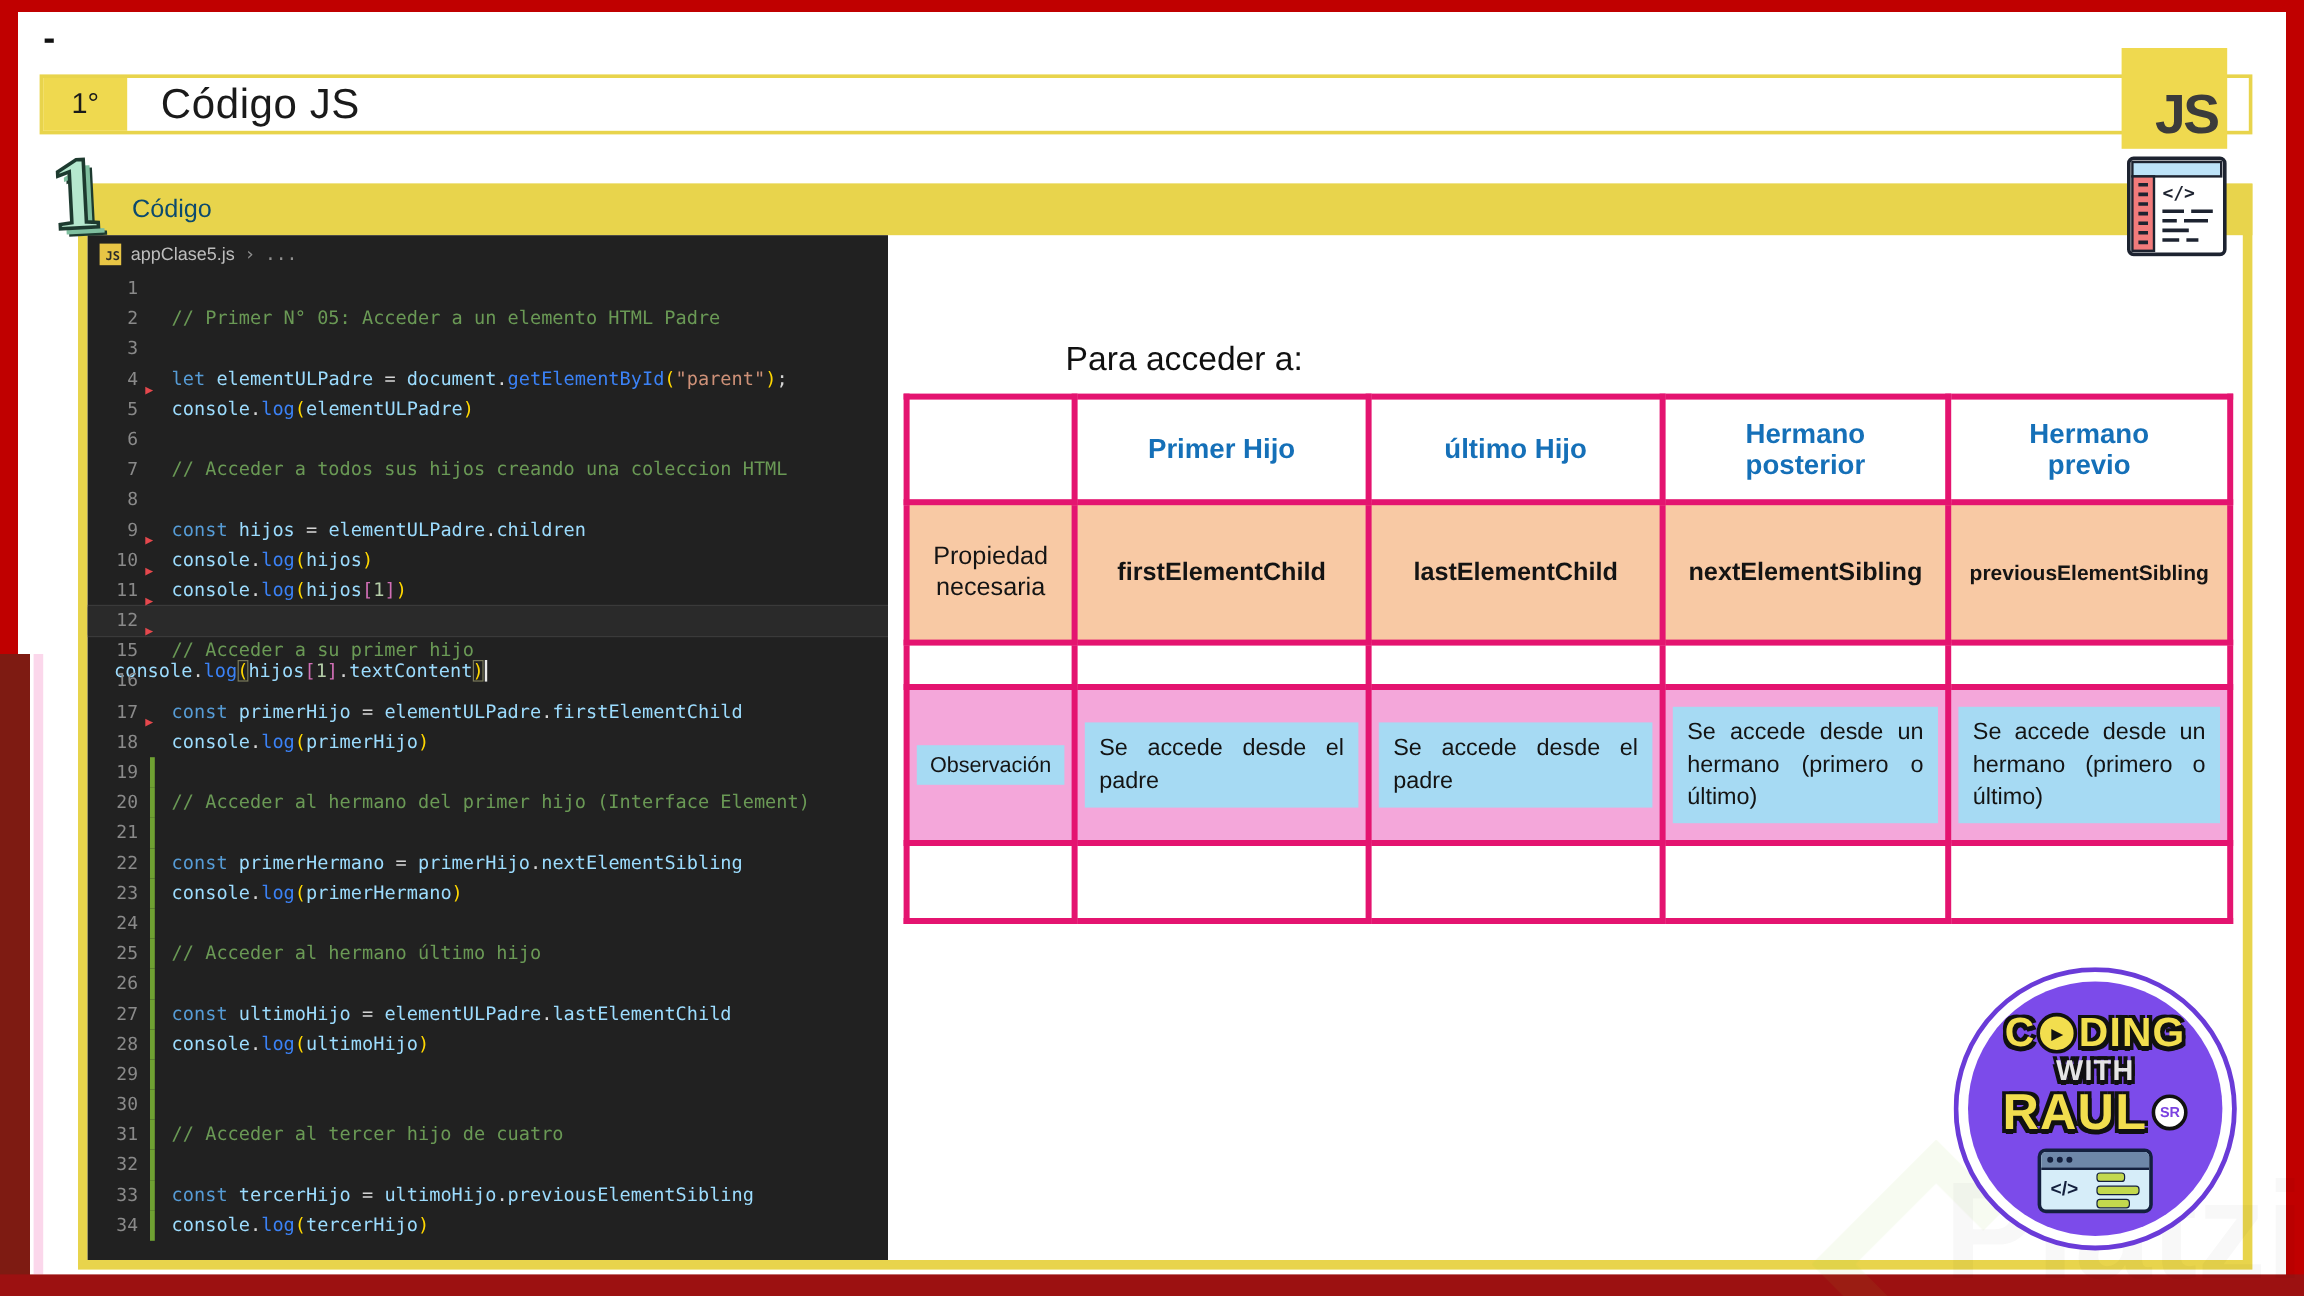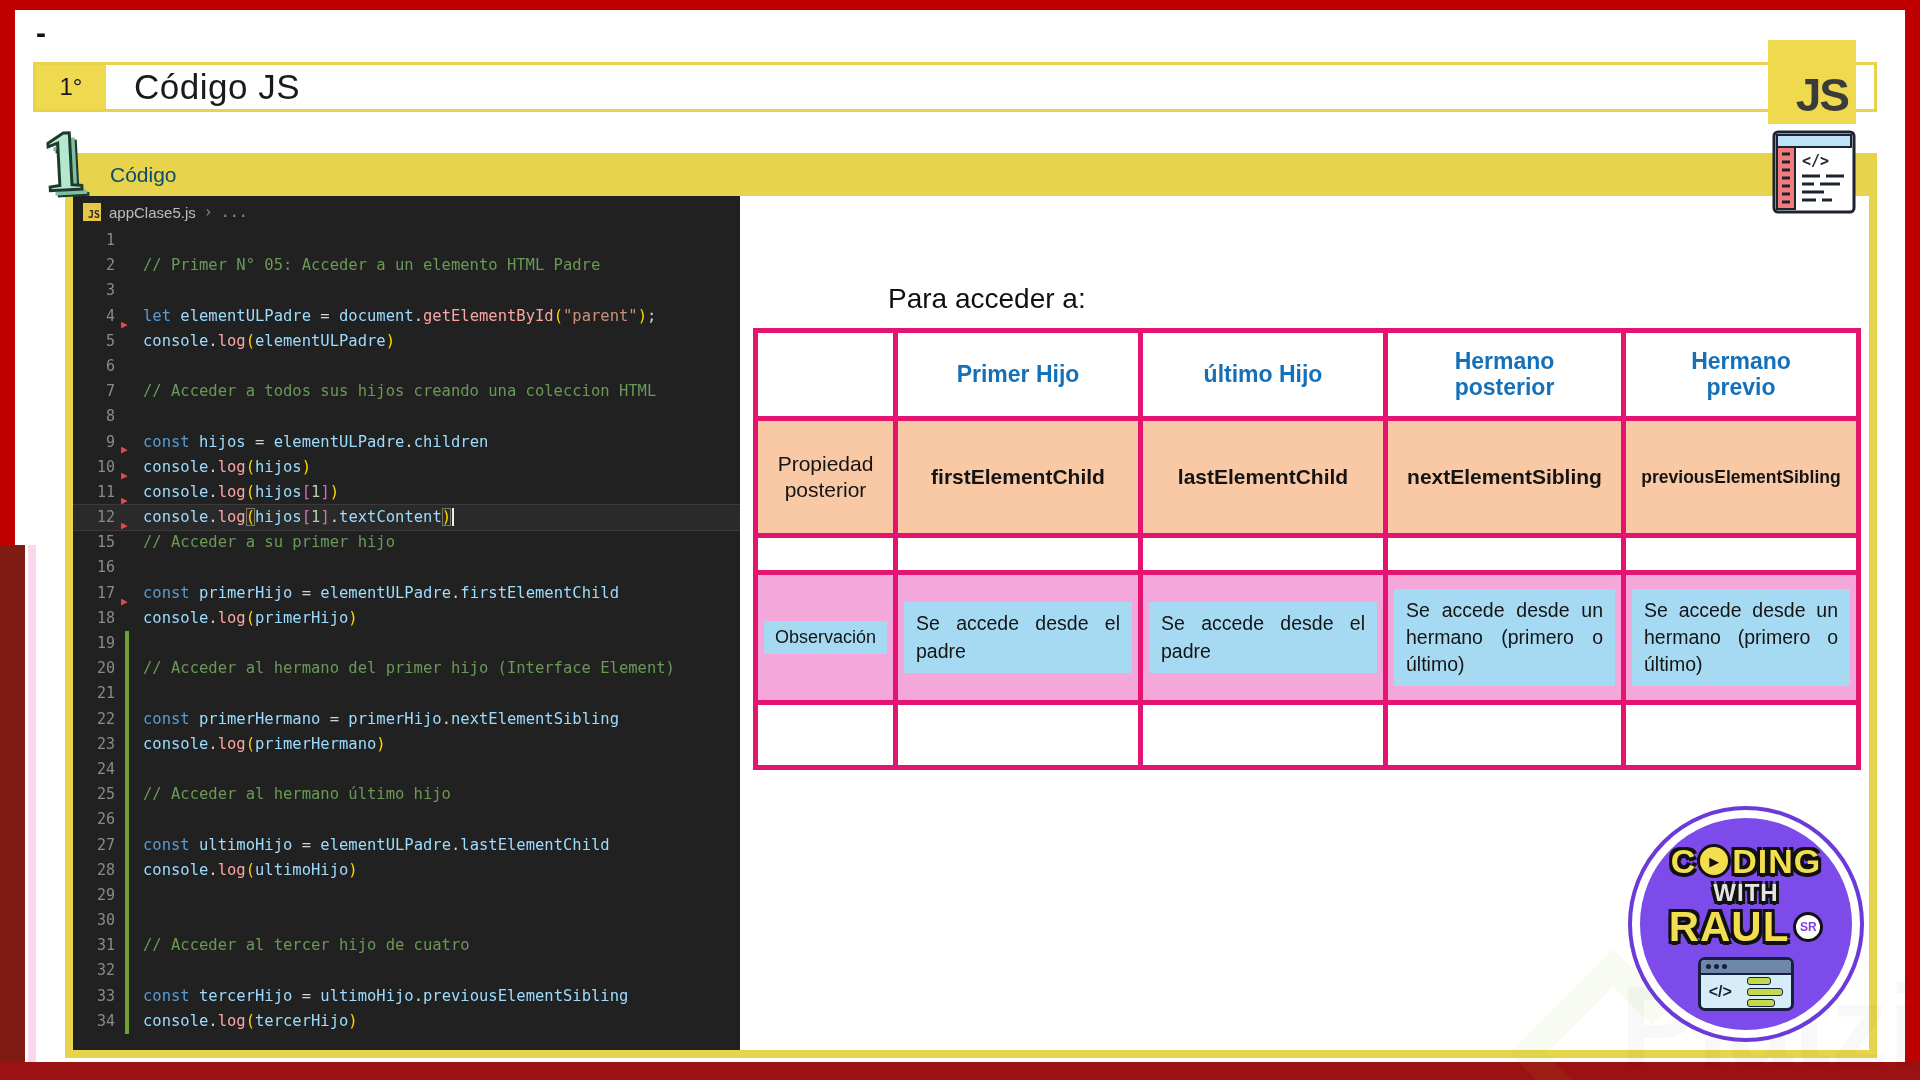--- a/index.html
+++ b/index.html
@@ -42,26 +42,26 @@
 
   
   .editor{position:absolute;left:73px;top:196px;width:667px;height:854px;background:#212121;overflow:hidden;
           font-family:"DejaVu Sans Mono",monospace;z-index:5;}
   .breadcrumb{height:32px;display:flex;align-items:center;padding-left:10px;gap:8px;}
   .js-badge{width:18px;height:18px;background:#E8C545;color:#2b2b2b;font-size:10px;font-weight:bold;
             display:flex;align-items:flex-end;justify-content:flex-end;padding:0 1px 1px 0;box-sizing:border-box;}
   .crumb{color:#BDBDBD;font-size:15px;font-family:"Liberation Sans",sans-serif;}
   .crumb-sep,.crumb-more{color:#8f8f8f;font-size:15px;}
   .code-line{position:relative;display:flex;height:25.2px;line-height:25.2px;white-space:pre;}
-  .code-line.current{background:rgba(255,255,255,.045);box-shadow:0 -1px 0 #3a3a3a,0 1px 0 #3a3a3a;}
+  .code-line.current{background:rgba(255,255,255,.045);box-shadow:0 -1px 0 #3a3a3a,0 1px 0 #3a3a3a;flex-direction:column;}
   .line-num{width:42px;flex:0 0 42px;text-align:right;color:#8A8A8A;font-size:15px;padding-right:6px;}
   .chg{position:absolute;left:52px;top:0;width:4px;height:100%;background:#6FA132;}
   .gutter-arrow{position:absolute;left:48px;bottom:-8px;color:#E5484D;font-size:11px;z-index:3;}
   .code-text{padding-left:22px;font-size:15.5px;color:#D4D4D4;}
-  .tk-k{color:#569CD6;} .tk-v{color:#9CDCFE;} .tk-f{color:#fca5a5;} .tk-s{color:#CE9178;}
+  .tk-k{color:#569CD6;} .tk-v{color:#9CDCFE;} .tk-f{color:#3b82f6;} .tk-s{color:#CE9178;}
   .tk-n{color:#B5CEA8;} .tk-c{color:#6A9955;} .tk-p{color:#D4D4D4;} .tk-y{color:#FFD700;}
   .tk-m{color:#D16FB6;} .tk-bh{outline:1px solid #7a7a5a;outline-offset:-1px;}
   .cursor{display:inline-block;width:2px;height:18px;background:#ECECEC;vertical-align:text-bottom;margin-left:1px;}
 
   
   .tbl-caption{position:absolute;left:888px;top:283px;font-size:28px;color:#101010;}
   table.grid{position:absolute;left:753px;top:328px;border-collapse:collapse;table-layout:fixed;}
   table.grid td{border:5px solid #E41470;box-sizing:border-box;padding:0;vertical-align:middle;}
   td.none{border:none;background:transparent;}
   tr.r1{height:88px;} tr.r2{height:117px;} tr.r3{height:37px;} tr.r4{height:130px;} tr.r5{height:65px;}
@@ -226,21 +226,21 @@
     </colgroup>
     <tbody>
         <tr class="r1">
       <td class="none"></td>
       <td class="h"><span class="wrapcap">Primer Hijo</span></td>
       <td class="h"><span class="wrapcap">último Hijo</span></td>
       <td class="h"><span class="wrapcap">Hermano posterior</span></td>
       <td class="h"><span class="wrapcap">Hermano previo</span></td>
     </tr>
     <tr class="r2">
-      <td class="peach lbl">Propiedad posterior</td>
+      <td class="peach lbl">Propiedad necesaria</td>
       <td class="peach prop">firstElementChild</td>
       <td class="peach prop">lastElementChild</td>
       <td class="peach prop">nextElementSibling</td>
       <td class="peach prop small">previousElementSibling</td>
     </tr>
     <tr class="r3">
       <td class="none"></td>
       <td class="gap"></td>
       <td class="gap"></td>
       <td class="gap"></td>

